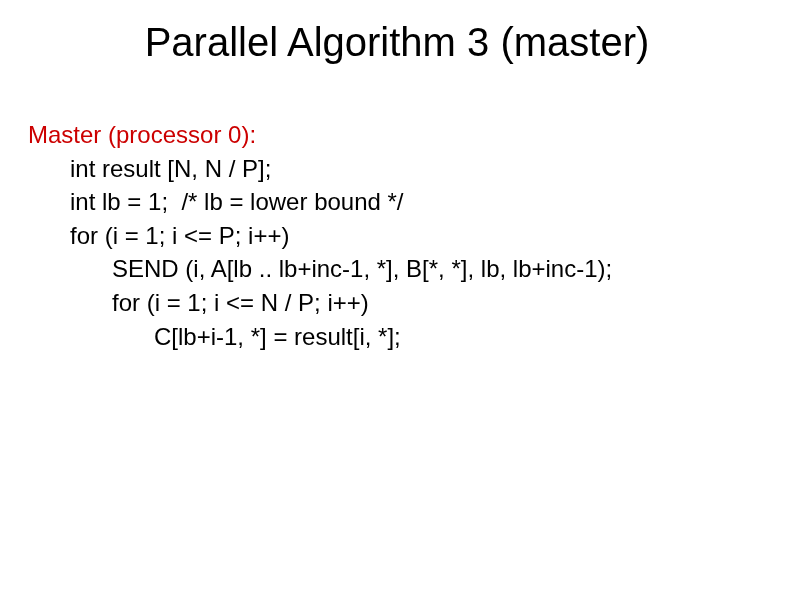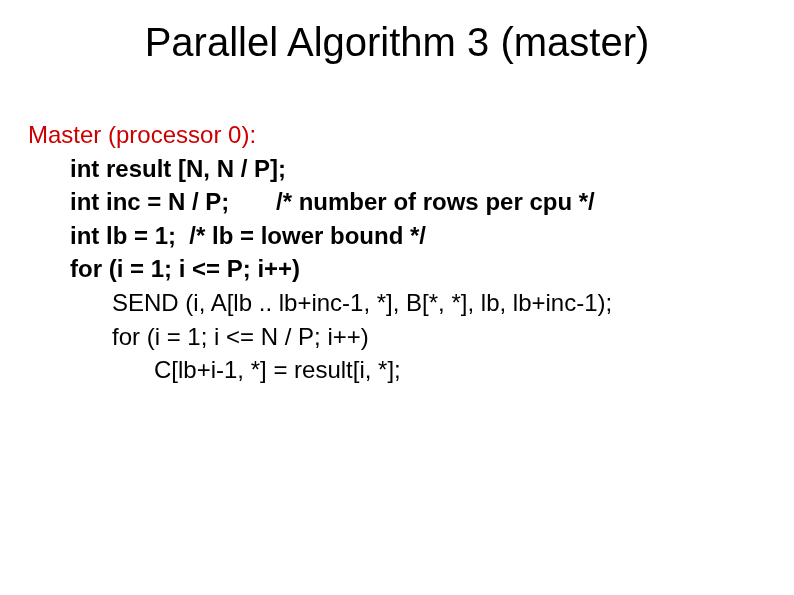--- a/index.html
+++ b/index.html
@@ -33,33 +33,32 @@
     top: 118px;
     left: 28px;
     right: 42px;
     font-size: 24px;
     line-height: 1.4;
     color: #000000;
   }
   .master-line {
     color: #cc0000;
   }
-  .indent1 { padding-left: 42px; font-weight: bold; }
+  .indent1 { padding-left: 42px; }
   .indent2 { padding-left: 84px; }
   .indent3 { padding-left: 126px; }
   .line { white-space: pre; }
 </style>
 </head>
 <body>
 
 <div class="slide">
   <div class="title">Parallel Algorithm 3 (master)</div>
   <div class="body">
     <div class="line master-line">Master (processor 0):</div>
     <div class="line indent1">int result [N, N / P];</div>
-    <div class="line indent1">int inc = N / P;       /* number of rows per cpu */</div>
     <div class="line indent1">int lb = 1;  /* lb = lower bound */</div>
     <div class="line indent1">for (i = 1; i &lt;= P; i++)</div>
     <div class="line indent2">SEND (i, A[lb .. lb+inc-1, *], B[*, *], lb, lb+inc-1);</div>
     <div class="line indent2">for (i = 1; i &lt;= N / P; i++)</div>
     <div class="line indent3">C[lb+i-1, *] = result[i, *];</div>
   </div>
 </div>
 
 </body></html>

